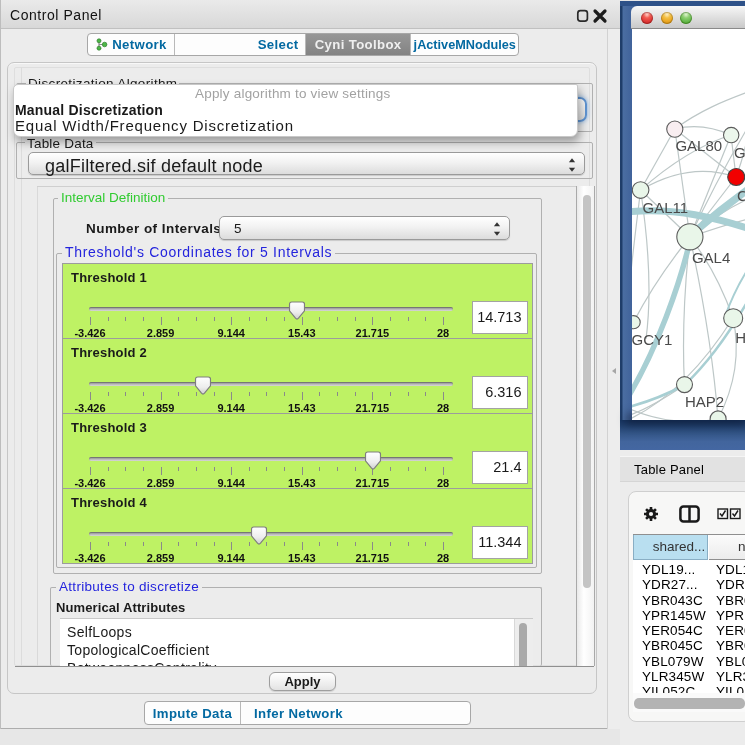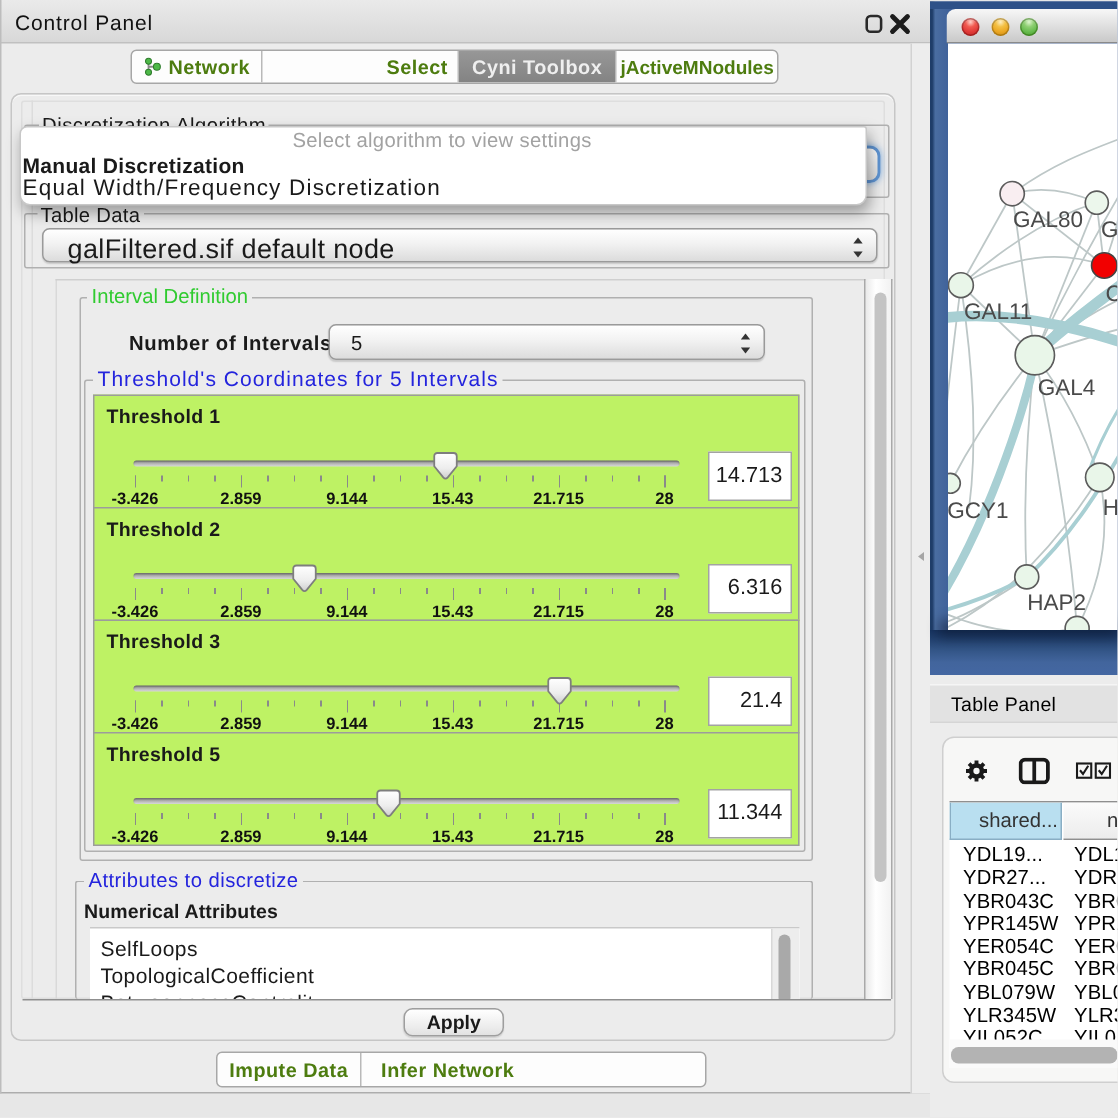--- a/index.html
+++ b/index.html
@@ -12,21 +12,21 @@
 .thlabel { position:absolute; left:8px; top:6px; font-weight:bold; font-size:13px; letter-spacing:.2px; }
 .track { position:absolute; left:26px; top:43px; width:364px; height:4px; border-radius:2px; background:linear-gradient(#8f8f8f,#d9d9d9); box-shadow:inset 0 1px 1px rgba(0,0,0,.25); }
 .minticks { position:absolute; left:27px; top:52.5px; width:356px; height:4.5px; background:repeating-linear-gradient(90deg,#8a8a8a 0 1px,transparent 1px 17.65px); }
 .majticks { position:absolute; left:27px; top:52.5px; width:356px; height:8.5px; background:repeating-linear-gradient(90deg,#8a8a8a 0 1px,transparent 1px 70.6px); }
 .tlab { position:absolute; top:63px; transform:translateX(-50%); font-weight:bold; font-size:11px; color:#111; }
 .vbox { position:absolute; left:408.5px; top:37px; width:56px; height:33px; background:#fff; border:1px solid #a3a3a3; font-size:14.5px; text-align:right; line-height:31px; padding-right:5px; }
 .thumb { position:absolute; top:37px; width:17px; height:20px; transform:translateX(-50%); }
 .combo { position:absolute; border:1px solid #9a9a9a; border-radius:5px; background:linear-gradient(#ffffff,#f2f2f2 45%,#dcdcdc); box-shadow:0 1px 1px rgba(0,0,0,.15); font-size:13.5px; }
 .combo .ar { position:absolute; right:8px; width:8px; }
 .seg { position:absolute; display:flex; background:#fdfdfd; border:1px solid #a7a7a7; border-radius:4px; overflow:hidden; font-weight:bold; font-size:13.2px; letter-spacing:.35px; }
-.seg > div { display:flex; align-items:center; justify-content:center; border-right:1px solid #b9b9b9; color:#4d7c0f; }
+.seg > div { display:flex; align-items:center; justify-content:center; border-right:1px solid #b9b9b9; color:#0369a1; }
 .seg > div:last-child { border-right:none; }
 .seg .sel { background:linear-gradient(#979797,#838383); color:#efefef; }
 </style>
 </head>
 <body>
 
 
 <div class="abs" style="left:0;top:0;width:620px;height:729px;background:#ececec;border-bottom:1px solid #adadad;"></div>
 
 
@@ -141,21 +141,21 @@
     <span class="tlab" style="left:238.8px;">15.43</span>
     <span class="tlab" style="left:309.4px;">21.715</span>
     <span class="tlab" style="left:380px;">28</span>
   <div class="thumb" style="left:310px;"><svg width="17" height="20" viewBox="0 0 17 20">
         <path d="M3.2 1 H13.8 Q16 1 16 3.2 V9.8 L10 17.2 Q8.5 18.9 7 17.2 L1 9.8 V3.2 Q1 1 3.2 1 Z" fill="url(#thg)" stroke="#7e7e7e" stroke-width="1.2"></path>
       </svg></div>
   <div class="vbox">21.4</div>
 </div>
 
 <div class="thbox" style="top:488px;">
-  <div class="thlabel">Threshold 5</div>
+  <div class="thlabel">Threshold 4</div>
   <div class="track"></div>
   <div class="minticks"></div>
     <div class="majticks"></div>
   <span class="tlab" style="left:27px;">-3.426</span>
     <span class="tlab" style="left:97.6px;">2.859</span>
     <span class="tlab" style="left:168.2px;">9.144</span>
     <span class="tlab" style="left:238.8px;">15.43</span>
     <span class="tlab" style="left:309.4px;">21.715</span>
     <span class="tlab" style="left:380px;">28</span>
   <div class="thumb" style="left:196px;"><svg width="17" height="20" viewBox="0 0 17 20">
@@ -197,21 +197,21 @@
   <div style="width:96px;">Impute Data</div>
   <div style="width:115px;">Infer Network</div>
 </div>
 
 
 <div class="abs" style="left:607px;top:29px;width:13px;height:700px;background:#ededed;border-left:1px solid #d2d2d2;"></div>
 <div class="abs" style="left:612px;top:368px;width:0;height:0;border-top:3.5px solid transparent;border-bottom:3.5px solid transparent;border-right:4.5px solid #a6a6a6;"></div>
 
 
 <div class="abs" style="left:13px;top:84px;width:565px;height:53px;background:#ffffff;border:1px solid #c8c8c8;border-radius:5px 2px 7px 7px;box-shadow:2px 5px 10px rgba(0,0,0,.35);"></div>
-<div class="abs" style="left:195px;top:86px;width:206px;font-size:13.5px;color:#a2a2a2;letter-spacing:.2px;">Select algorithm to view settings</div>
+<div class="abs" style="left:195px;top:86px;width:206px;font-size:13.5px;color:#a2a2a2;letter-spacing:.2px;">Apply algorithm to view settings</div>
 <div class="abs" style="left:15px;top:102px;font-weight:bold;font-size:14px;letter-spacing:.2px;">Manual Discretization</div>
 <div class="abs" style="left:15px;top:117px;font-size:15px;letter-spacing:.8px;">Equal Width/Frequency Discretization</div>
 
 
 <div class="abs" style="left:620px;top:1px;width:125px;height:449px;background:linear-gradient(90deg,#1f3d69 0,#1f3d69 1.5px,#4a6da1 3.5px,#3e6099 14px,#3a5c96 60%,#4365a1 100%);"></div>
 <div class="abs" style="left:620px;top:1px;width:125px;height:5px;background:#2e5188;"></div>
 <div class="abs" style="left:620px;top:420px;width:125px;height:30px;background:linear-gradient(#15325e 0,#1e3c69 15%,#315384 42%,#42659d 72%,#4467a2);"></div>
 
 <div class="abs" style="left:626px;top:413px;width:119px;height:12px;background:rgba(10,20,40,.45);filter:blur(4px);"></div>
 

